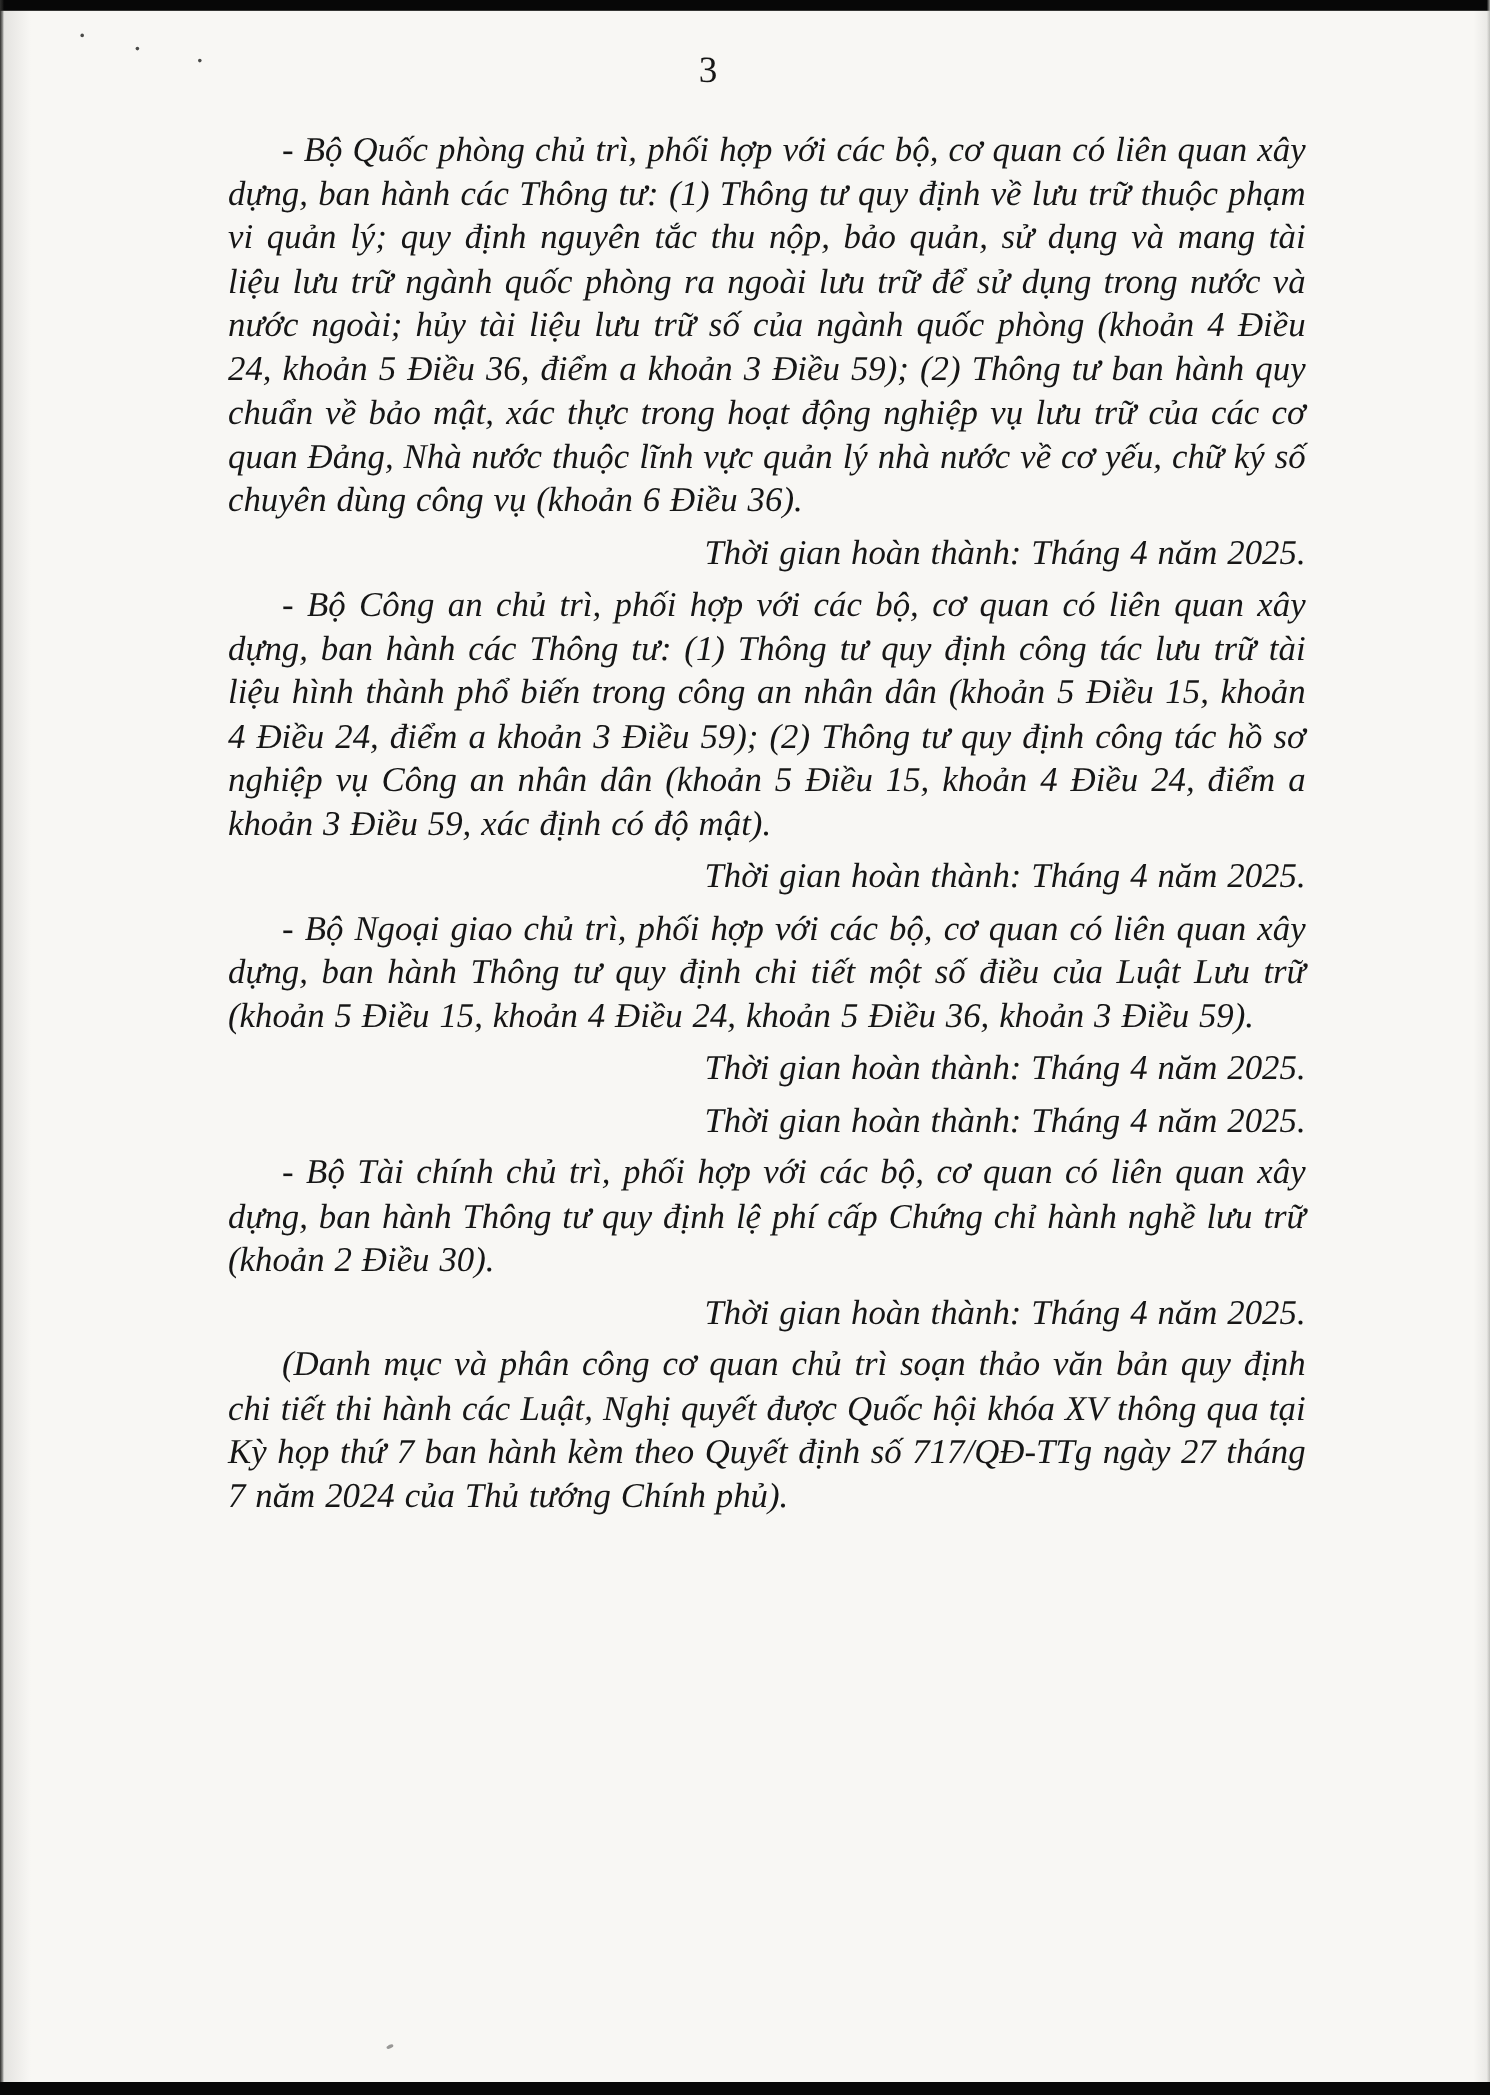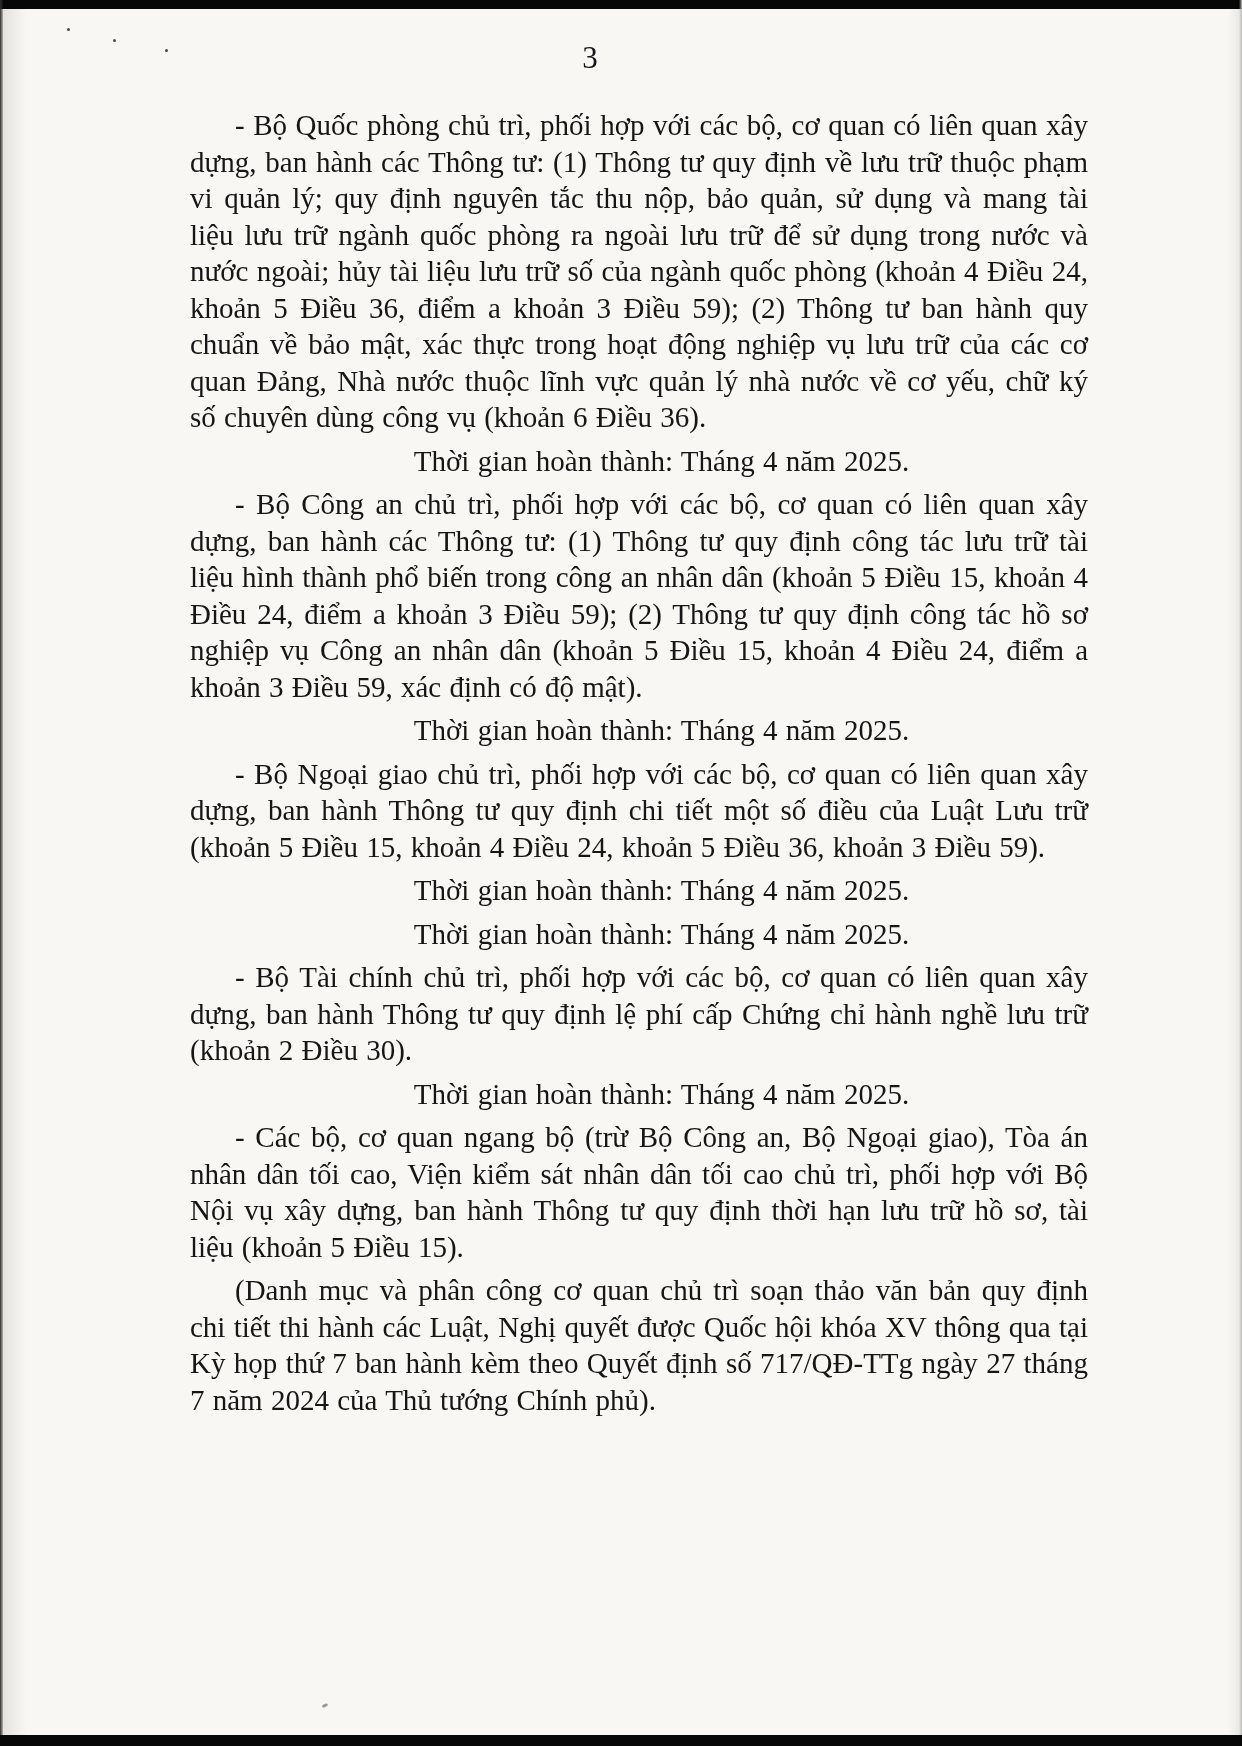--- a/index.html
+++ b/index.html
@@ -68,23 +68,24 @@
     top: 107px;
     width: 914px;
     font-size: 29px;
     line-height: 36.5px;
   }
   .content p {
     margin: 0 16px 7px 0;
     text-align: justify;
     text-indent: 45px;
     word-spacing: 1px;
+    font-style: italic;
   }
   .content p.time {
-    text-align: center;
+    text-align: right;
   }
 </style>
 </head>
 <body>
 
 <div class="page">
 
   <div class="scan-bar-top"></div>
   <div class="scan-edge-left"></div>
   <div class="scan-edge-right"></div>
@@ -98,18 +99,17 @@
   <div class="content">
     <p class="para">- Bộ Quốc phòng chủ trì, phối hợp với các bộ, cơ quan có liên quan xây dựng, ban hành các Thông tư: (1) Thông tư quy định về lưu trữ thuộc phạm vi quản lý; quy định nguyên tắc thu nộp, bảo quản, sử dụng và mang tài liệu lưu trữ ngành quốc phòng ra ngoài lưu trữ để sử dụng trong nước và nước ngoài; hủy tài liệu lưu trữ số của ngành quốc phòng (khoản 4 Điều 24, khoản 5 Điều 36, điểm a khoản 3 Điều 59); (2) Thông tư ban hành quy chuẩn về bảo mật, xác thực trong hoạt động nghiệp vụ lưu trữ của các cơ quan Đảng, Nhà nước thuộc lĩnh vực quản lý nhà nước về cơ yếu, chữ ký số chuyên dùng công vụ (khoản 6 Điều 36).</p>
     <p class="time">Thời gian hoàn thành: Tháng 4 năm 2025.</p>
     <p class="para">- Bộ Công an chủ trì, phối hợp với các bộ, cơ quan có liên quan xây dựng, ban hành các Thông tư: (1) Thông tư quy định công tác lưu trữ tài liệu hình thành phổ biến trong công an nhân dân (khoản 5 Điều 15, khoản 4 Điều 24, điểm a khoản 3 Điều 59); (2) Thông tư quy định công tác hồ sơ nghiệp vụ Công an nhân dân (khoản 5 Điều 15, khoản 4 Điều 24, điểm a khoản 3 Điều 59, xác định có độ mật).</p>
     <p class="time">Thời gian hoàn thành: Tháng 4 năm 2025.</p>
     <p class="para">- Bộ Ngoại giao chủ trì, phối hợp với các bộ, cơ quan có liên quan xây dựng, ban hành Thông tư quy định chi tiết một số điều của Luật Lưu trữ (khoản 5 Điều 15, khoản 4 Điều 24, khoản 5 Điều 36, khoản 3 Điều 59).</p>
     <p class="time">Thời gian hoàn thành: Tháng 4 năm 2025.</p>
     <p class="time">Thời gian hoàn thành: Tháng 4 năm 2025.</p>
     <p class="para">- Bộ Tài chính chủ trì, phối hợp với các bộ, cơ quan có liên quan xây dựng, ban hành Thông tư quy định lệ phí cấp Chứng chỉ hành nghề lưu trữ (khoản 2 Điều 30).</p>
     <p class="time">Thời gian hoàn thành: Tháng 4 năm 2025.</p>
-    <p class="para">- Các bộ, cơ quan ngang bộ (trừ Bộ Công an, Bộ Ngoại giao), Tòa án nhân dân tối cao, Viện kiểm sát nhân dân tối cao chủ trì, phối hợp với Bộ Nội vụ xây dựng, ban hành Thông tư quy định thời hạn lưu trữ hồ sơ, tài liệu (khoản 5 Điều 15).</p>
     <p class="para">(Danh mục và phân công cơ quan chủ trì soạn thảo văn bản quy định chi tiết thi hành các Luật, Nghị quyết được Quốc hội khóa XV thông qua tại Kỳ họp thứ 7 ban hành kèm theo Quyết định số 717/QĐ-TTg ngày 27 tháng 7 năm 2024 của Thủ tướng Chính phủ).</p>
   </div>
 
   <div class="scan-bar-bottom"></div>
 </div>
 
 </body></html>

